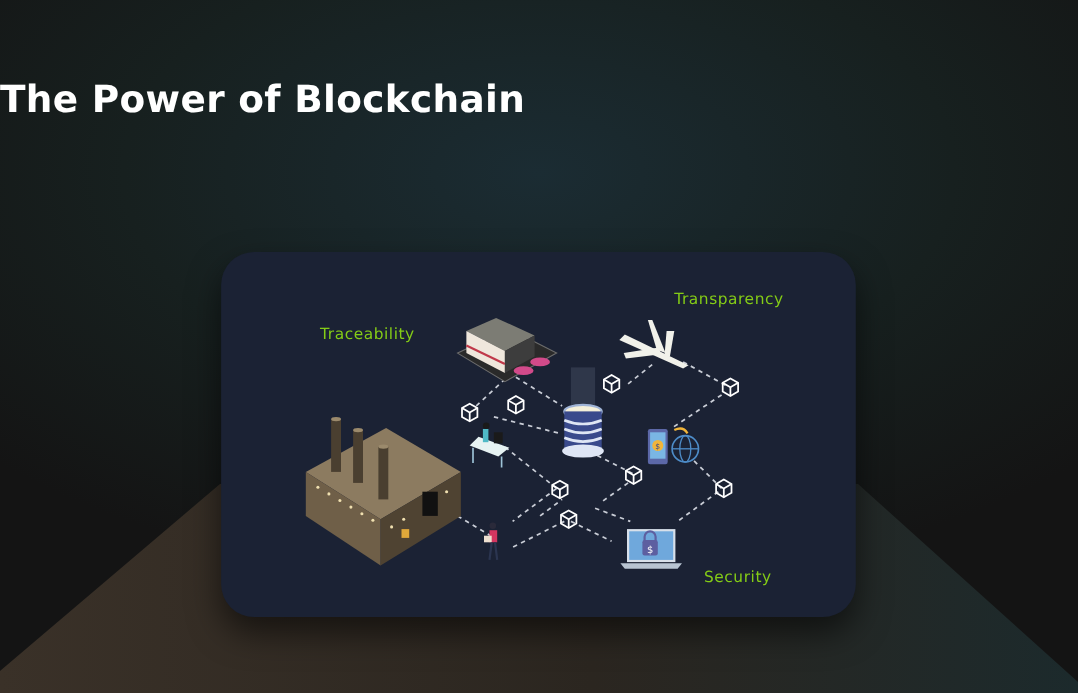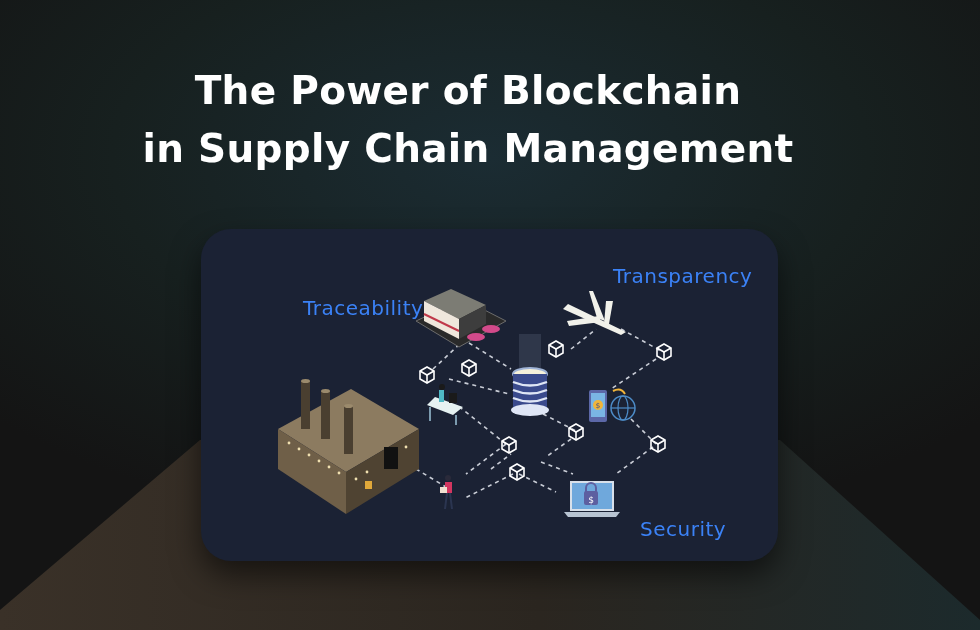--- a/index.html
+++ b/index.html
@@ -1,47 +1,46 @@
 <!DOCTYPE html>
 <html><head>
 <meta charset="utf-8">
 <style>
   html,body{margin:0;padding:0;}
   body{width:980px;height:630px;overflow:hidden;position:relative;
     background:radial-gradient(ellipse 70% 60% at 50% 25%, #1b2c33 0%, #17201f 55%, #141414 100%);
     font-family:"Liberation Sans",sans-serif;}
   .floor{position:absolute;left:0;top:0;width:980px;height:630px;}
-  .title{position:absolute;left:0;top:62px;width:936px;text-align:center;color:#fff;
-    font-family:"DejaVu Sans",sans-serif;font-weight:bold;font-size:39px;line-height:58px;letter-spacing:0.3px;}
+  .title{position:absolute;left:0;top:62px;width:936px;color:#fff;
+    font-family:"DejaVu Sans",sans-serif;font-weight:bold;font-size:34px;line-height:58px;letter-spacing:0.3px;}
   .card{position:absolute;left:201px;top:229px;width:577px;height:332px;border-radius:30px;
     background:#1b2234;box-shadow:0 14px 30px rgba(0,0,0,0.55);overflow:hidden;}
-  .label{position:absolute;color:#3b82f6;font-family:"DejaVu Sans",sans-serif;font-size:20px;letter-spacing:0.5px;}
+  .label{position:absolute;color:#84cc16;font-family:"DejaVu Sans",sans-serif;font-size:14px;letter-spacing:0.5px;}
   svg{position:absolute;left:0;top:0;}
 </style>
 </head>
 <body>
 
 <svg class="floor" width="980" height="630">
   <defs>
     <linearGradient id="fl" x1="0" y1="0" x2="1" y2="0">
       <stop offset="0" stop-color="#3a3128"></stop>
       <stop offset="0.55" stop-color="#2b2620"></stop>
       <stop offset="1" stop-color="#1c2a2c"></stop>
     </linearGradient>
   </defs>
   <polygon points="200,440 780,440 980,620 980,630 0,630 0,610" fill="url(#fl)"></polygon>
 </svg>
 
 <div class="title">
   <div>The Power of Blockchain</div>
-  <div>in Supply Chain Management</div>
 </div>
 
 <div class="card">
-  <span class="label" style="left:90px;top:67px;margin-left:12px;">Traceability</span>
+  <span class="label" style="left:90px;top:67px;">Traceability</span>
   <span class="label" style="left:412px;top:35px;">Transparency</span>
   <span class="label" style="left:439px;top:288px;">Security</span>
 
   <svg width="577" height="332">
     <defs>
       <g id="cube">
         <polygon points="0,-8 7,-4 7,4 0,8 -7,4 -7,-4" fill="none" stroke="#fff" stroke-width="1.6"></polygon>
         <polyline points="-7,-4 0,0 7,-4" fill="none" stroke="#fff" stroke-width="1.6"></polyline>
         <line x1="0" y1="0" x2="0" y2="8" stroke="#fff" stroke-width="1.6"></line>
       </g>

